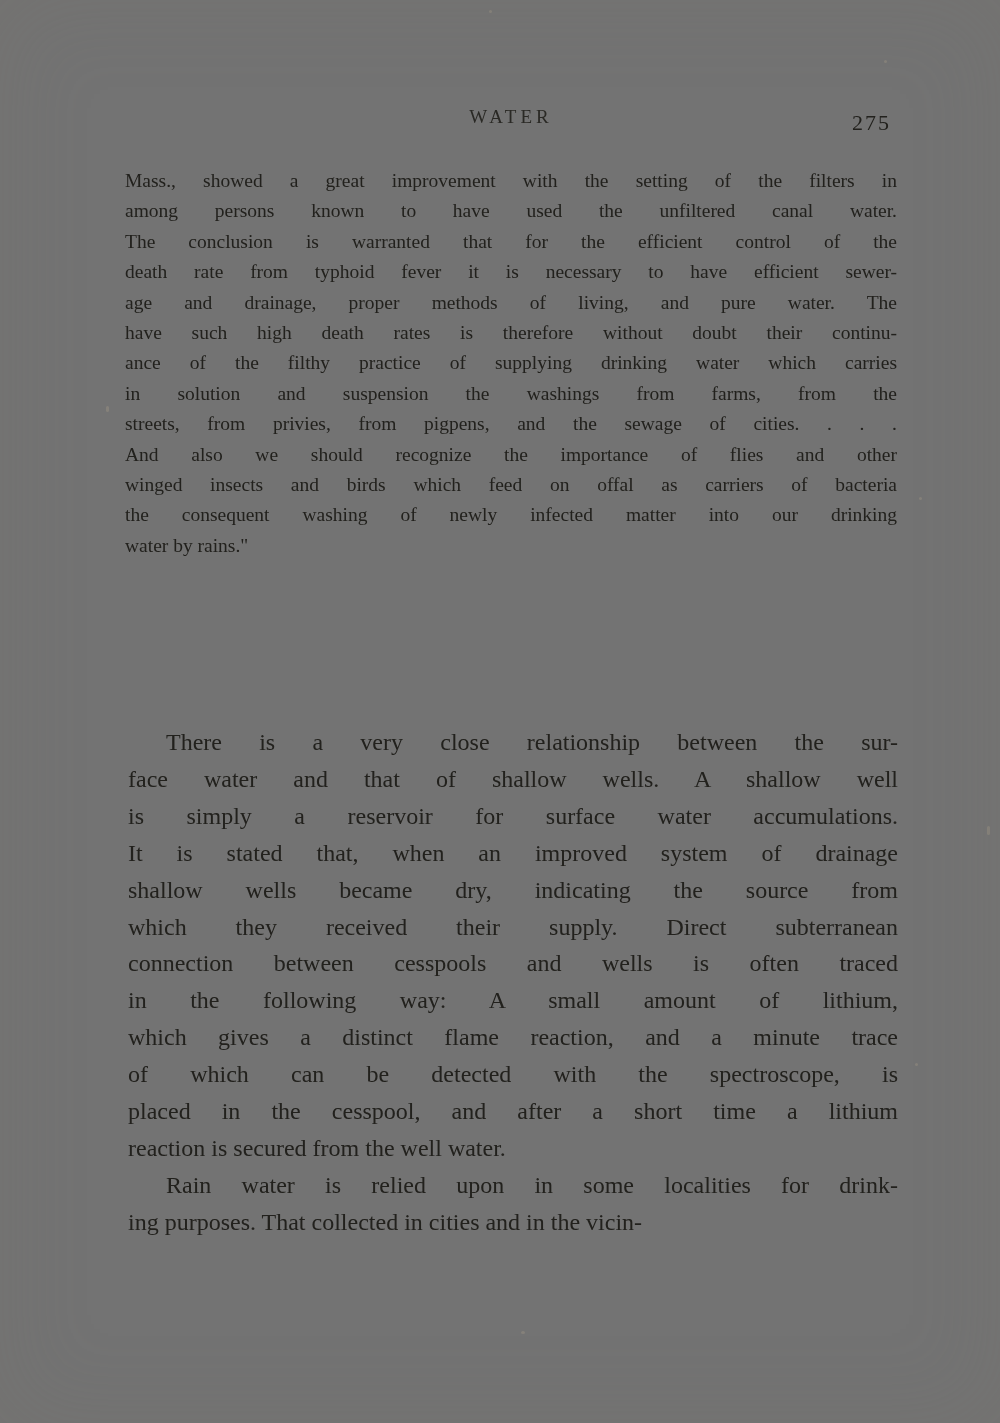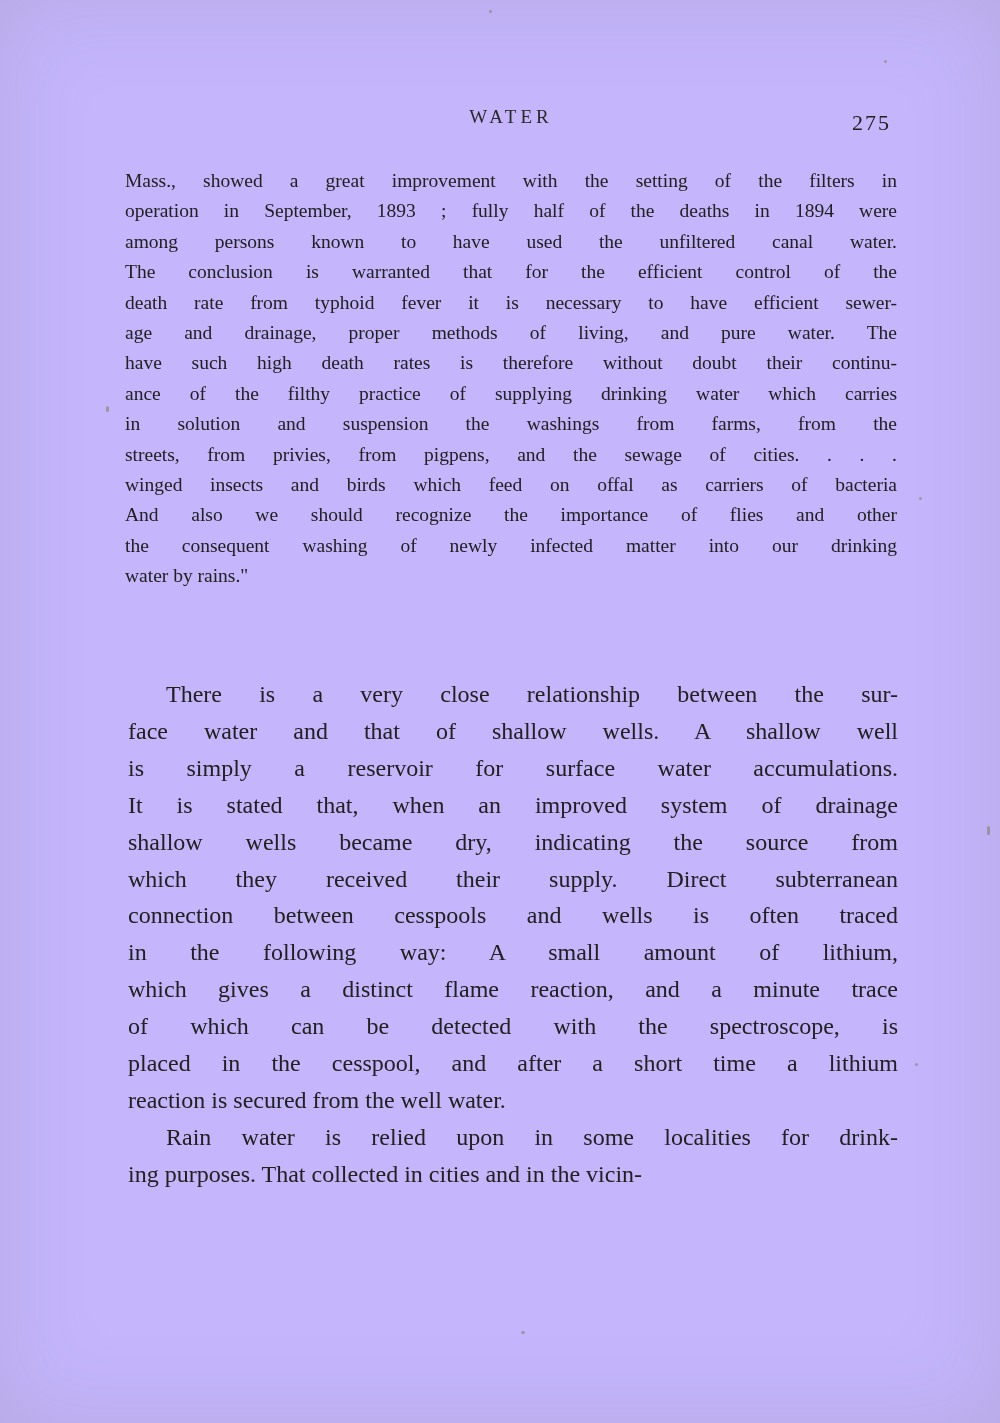--- a/index.html
+++ b/index.html
@@ -5,21 +5,21 @@
   html, body {
     margin: 0;
     padding: 0;
     background: #e8e6e0;
   }
   .page {
     position: relative;
     width: 1000px;
     height: 1423px;
     margin: 0 auto;
-    background: #c4b5fd;
+    background: #737373;
     font-family: "Liberation Serif", "DejaVu Serif", serif;
     color: #22211d;
     overflow: hidden;
   }
   
   .page::after {
     content: "";
     position: absolute;
     inset: 0;
     pointer-events: none;
@@ -53,21 +53,21 @@
     position: absolute;
     top: 166px;
     left: 125px;
     width: 772px;
     font-size: 19.5px;
     line-height: 30.4px;
   }
 
   .body-text {
     position: absolute;
-    top: 676px;
+    top: 724px;
     left: 128px;
     width: 770px;
     font-size: 24px;
     line-height: 36.9px;
   }
 
   .line {
     text-align: justify;
     text-align-last: justify;
     white-space: normal;
@@ -94,31 +94,30 @@
 
 <div class="page">
 
   <div class="header">
     <span class="running-title">WATER</span>
     <span class="page-number">275</span>
   </div>
 
   <div class="quote">
       <div class="line">Mass., showed a great improvement with the setting of the filters in</div>
-      <div class="line">operation in September, 1893 ; fully half of the deaths in 1894 were</div>
       <div class="line">among persons known to have used the unfiltered canal water.</div>
       <div class="line">The conclusion is warranted that for the efficient control of the</div>
       <div class="line">death rate from typhoid fever it is necessary to have efficient sewer-</div>
       <div class="line">age and drainage, proper methods of living, and pure water.  The</div>
       <div class="line">have such high death rates is therefore without doubt their continu-</div>
       <div class="line">ance of the filthy practice of supplying drinking water which carries</div>
       <div class="line">in solution and suspension the washings from farms, from the</div>
       <div class="line">streets, from privies, from pigpens, and the sewage of cities. . . .</div>
+      <div class="line">And also we should recognize the importance of flies and other</div>
       <div class="line">winged insects and birds which feed on offal as carriers of bacteria</div>
-      <div class="line">And also we should recognize the importance of flies and other</div>
       <div class="line">the consequent washing of newly infected matter into our drinking</div>
       <div class="line last">water by rains."</div>
     </div>
 
   <div class="body-text">
     <div class="para">
         <div class="line">There is a very close relationship between the sur-</div>
         <div class="line">face water and that of shallow wells.  A shallow well</div>
         <div class="line">is simply a reservoir for surface water accumulations.</div>
         <div class="line">It is stated that, when an improved system of drainage</div>

